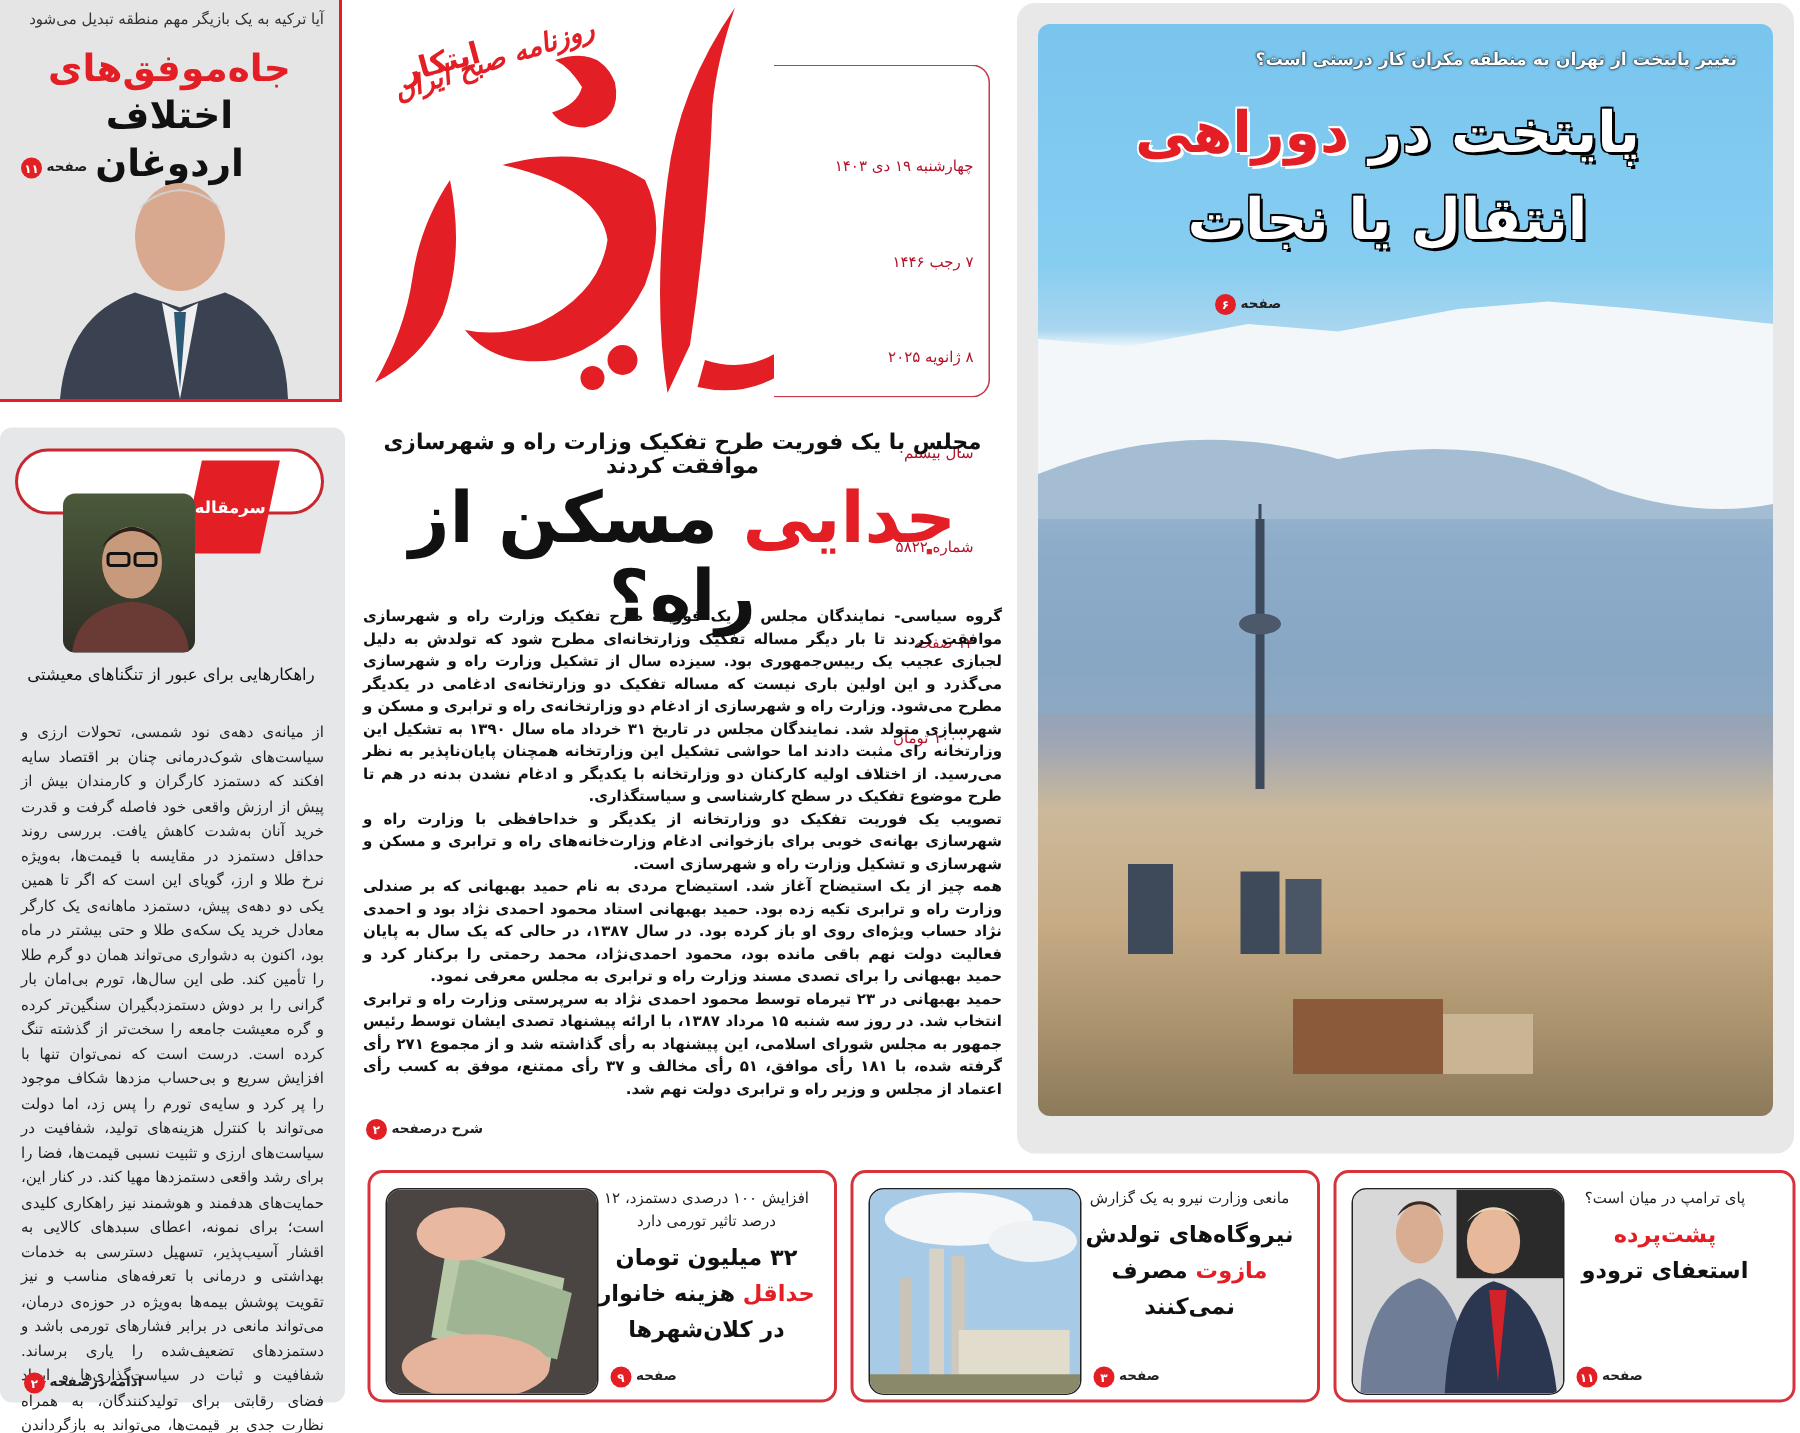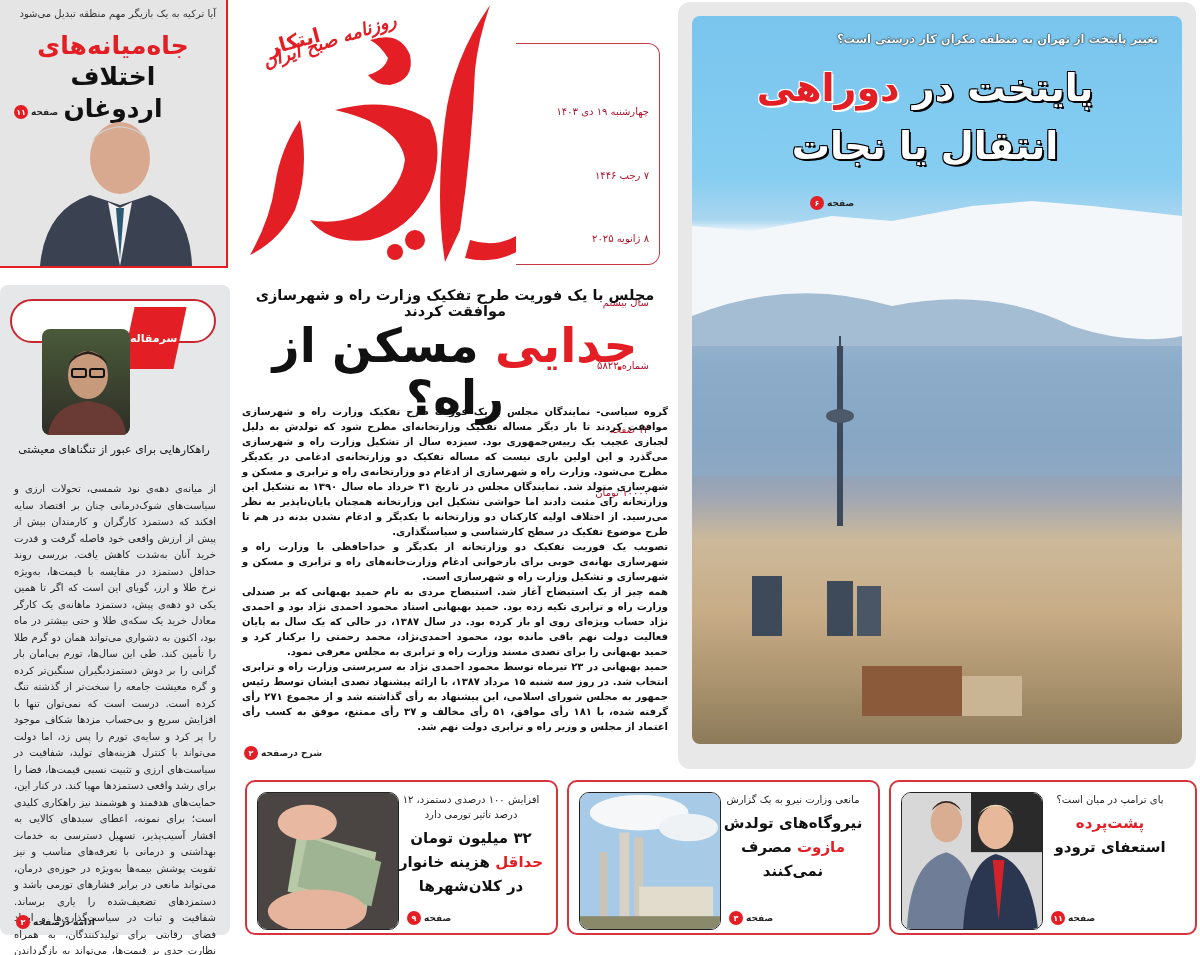--- a/index.html
+++ b/index.html
@@ -64,21 +64,21 @@
   #card1 { left: 245px; width: 313px; }
   #card2 { left: 567px; width: 313px; }
   #card3 { left: 889px; width: 308px; }
 </style>
 </head>
 <body>
 
 <div id="erdogan-box" class="abs">
   <div id="erdogan-kicker" class="rtl">آیا ترکیه به یک بازیگر مهم منطقه تبدیل می‌شود</div>
   <div id="erdogan-title" class="rtl">
-    <span class="red">جاه‌میانه‌های</span>
+    <span class="red">جاه‌موفق‌های</span>
     <span>اختلاف</span><br>
     <span>اردوغان</span>
   </div>
   <div id="erdogan-pageref" class="page-ref">
     <span>صفحه</span>
     <span class="page-num">۱۱</span>
   </div>
   <svg id="erdogan-photo" viewBox="0 0 178 156">
     <ellipse cx="100" cy="48" rx="30" ry="36" fill="#d9a98f"></ellipse>
     <path d="M72 30 Q100 5 128 30 Q120 18 100 16 Q80 18 72 30Z" fill="#cfcfcf"></path>

